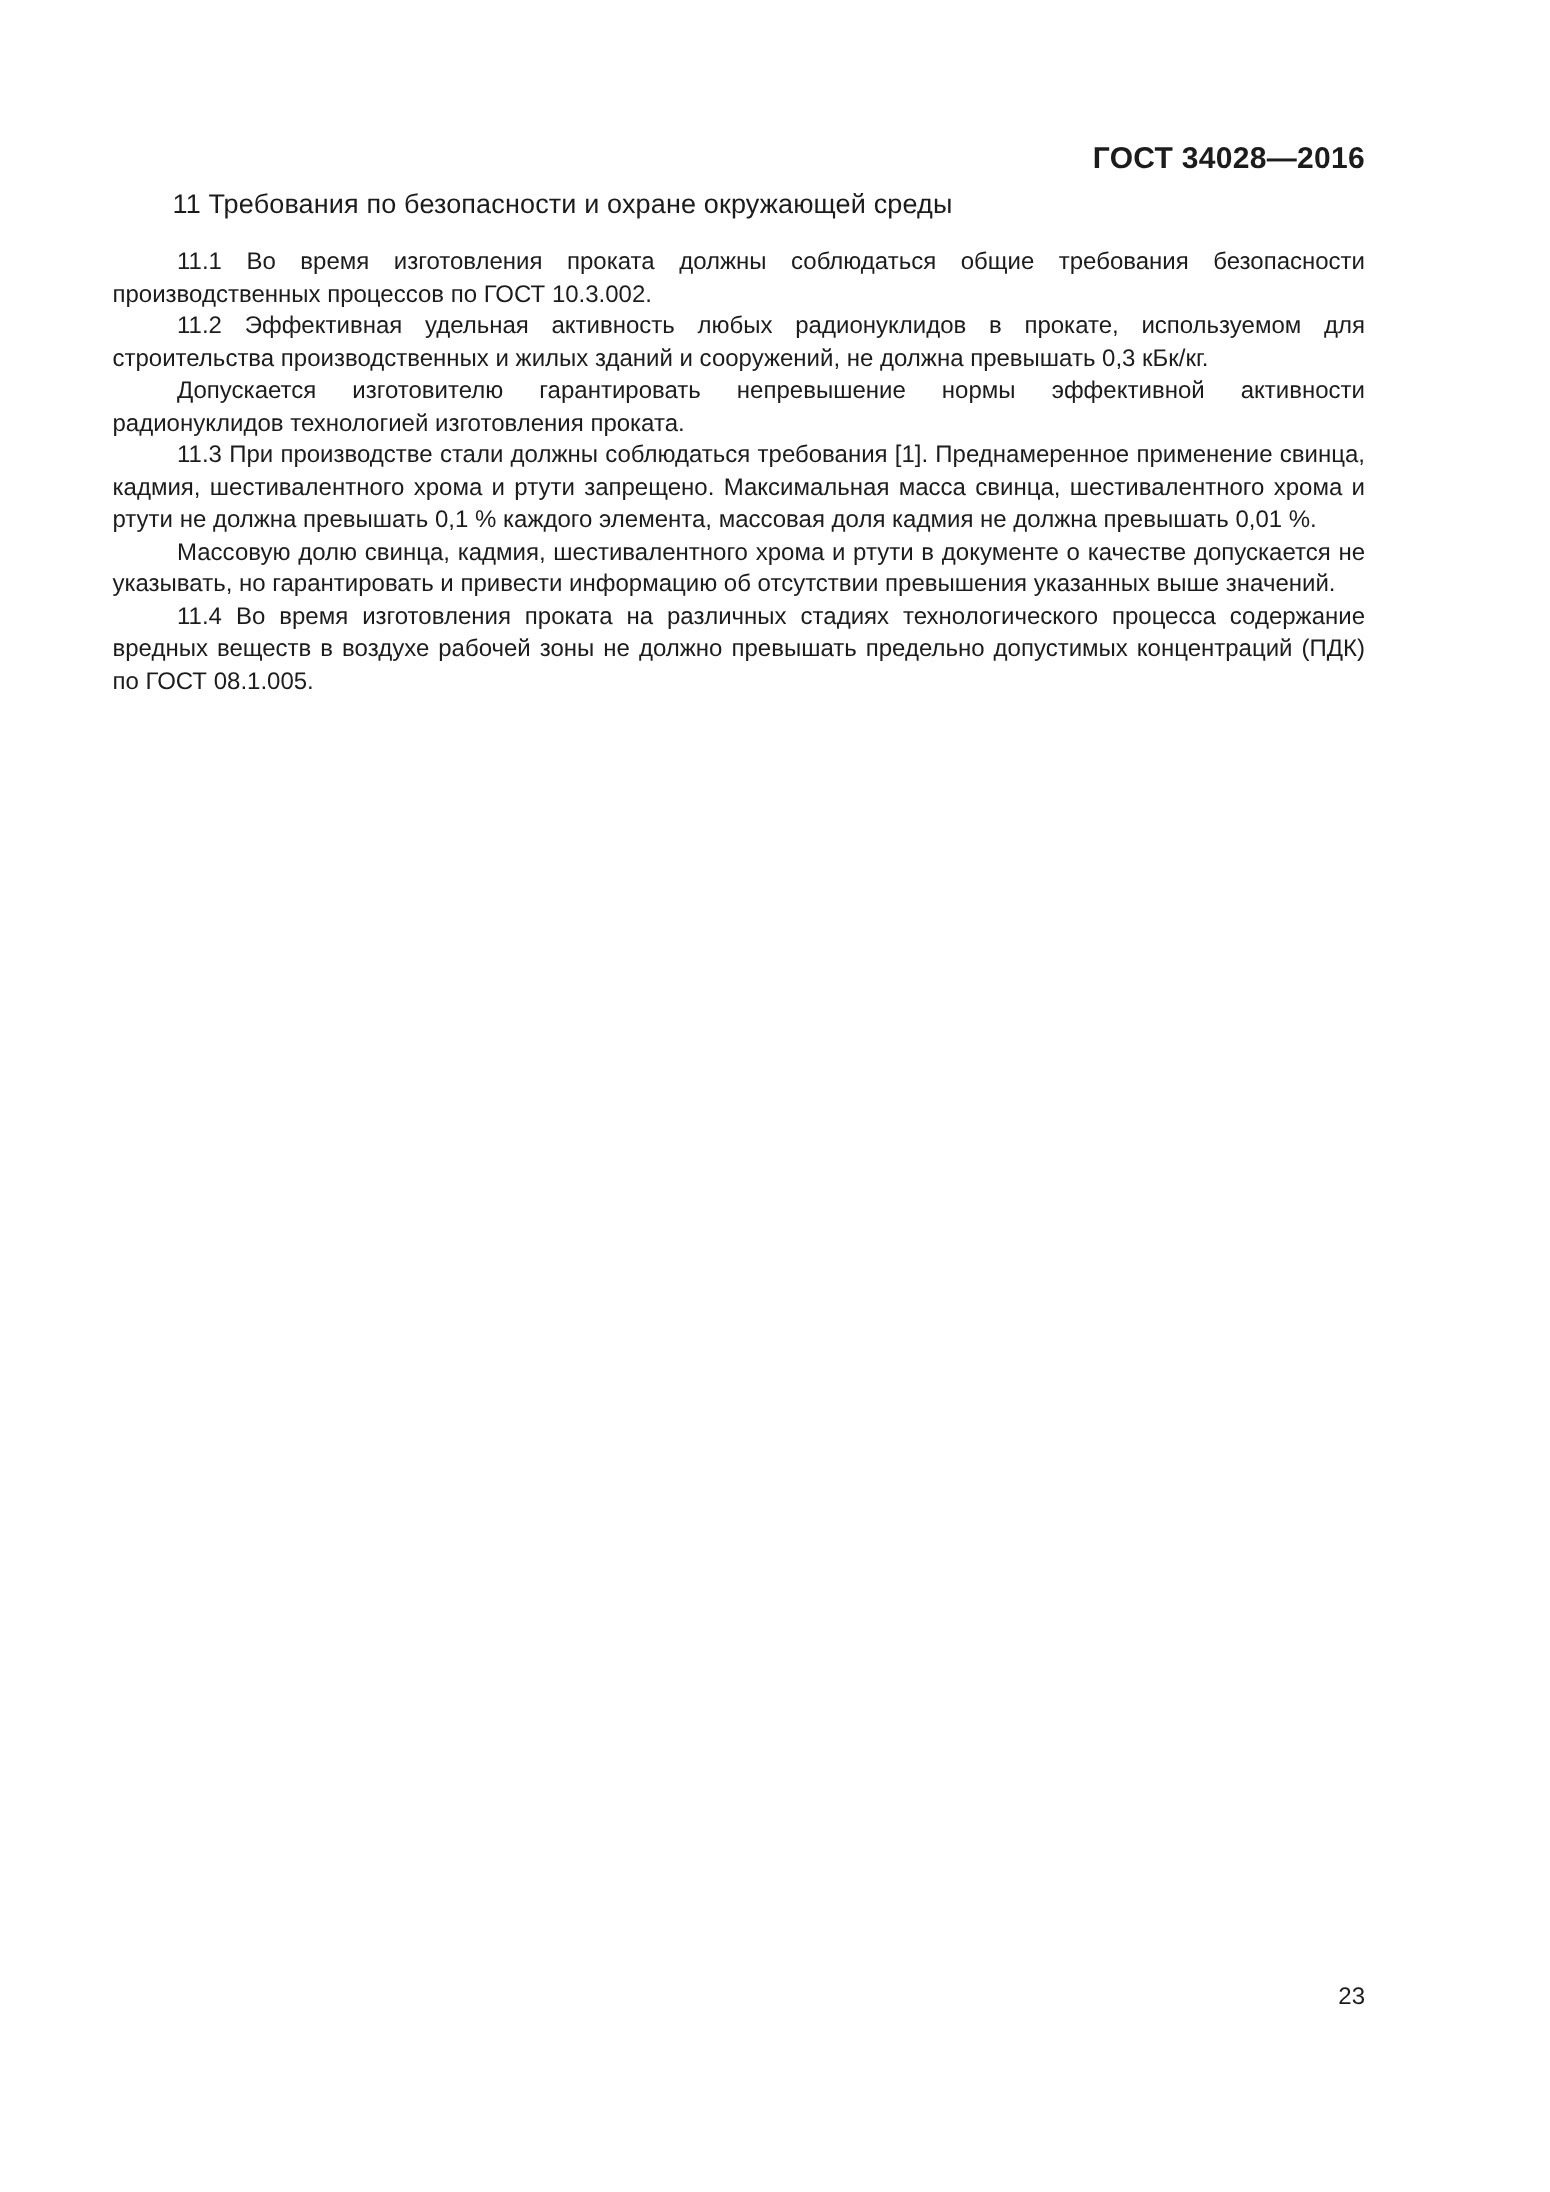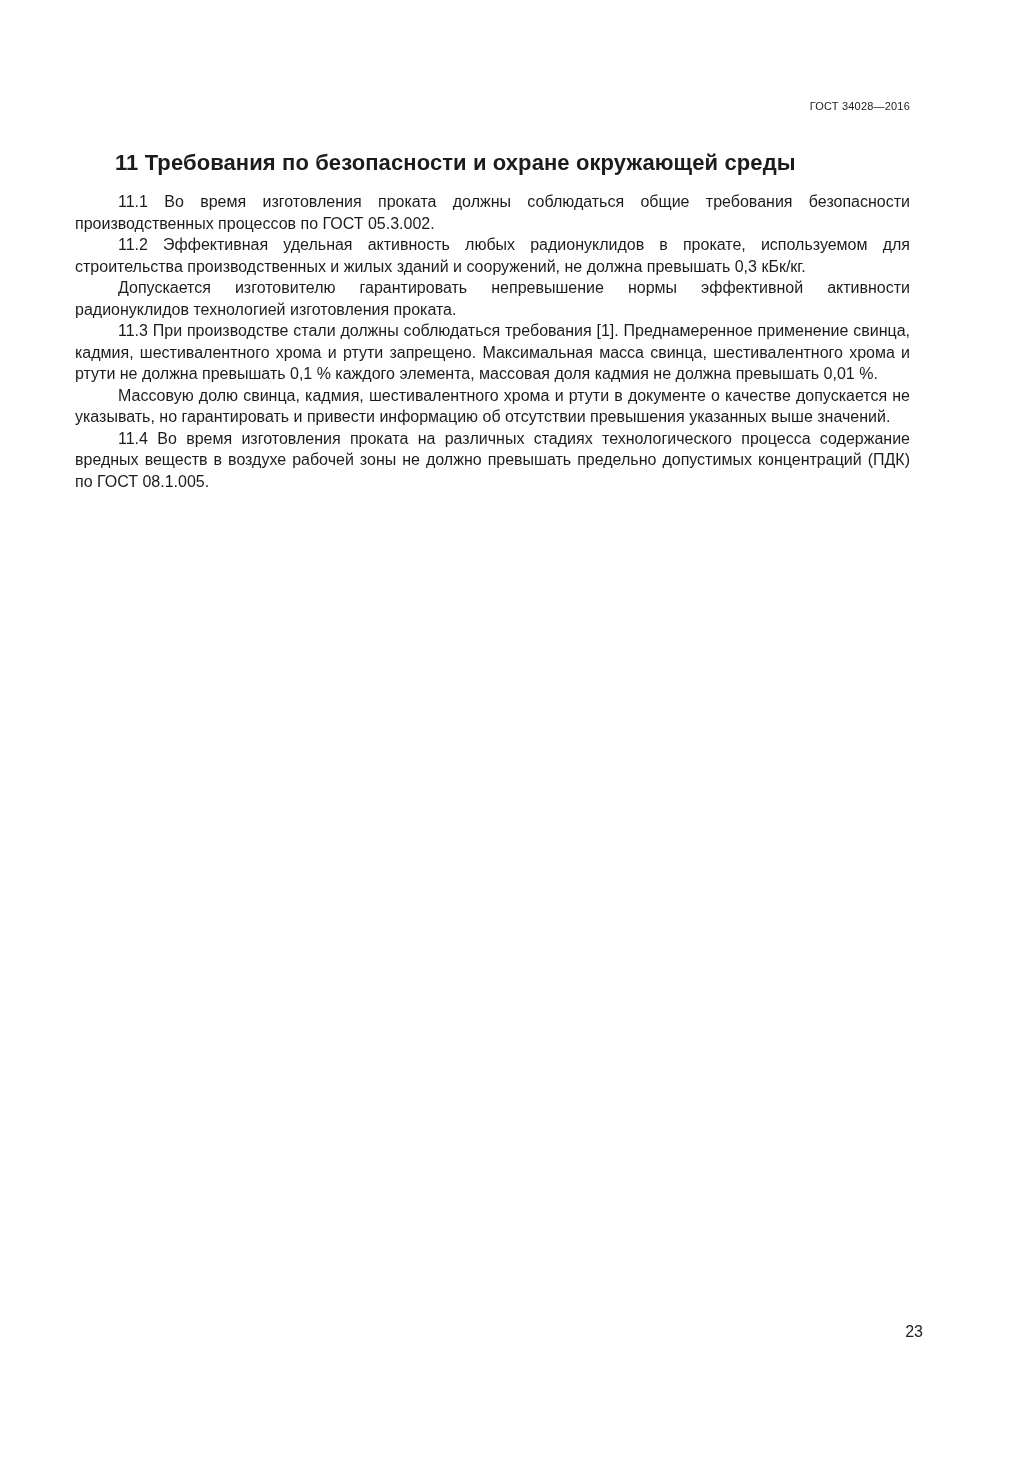--- a/index.html
+++ b/index.html
@@ -18,66 +18,66 @@
     overflow: hidden;
   }
   .content {
     position: absolute;
     left: 75px;
     top: 97px;
     width: 835px;
   }
   .doc-header {
     text-align: right;
-    font-weight: normal;
-    font-size: 11px;
+    font-weight: bold;
+    font-size: 20px;
     line-height: 19px;
     letter-spacing: 0.2px;
   }
   .body-text p {
     margin: 0;
     font-size: 16px;
     line-height: 21.5px;
     text-align: justify;
     text-indent: 43px;
     hyphens: auto;
     -webkit-hyphens: auto;
   }
   .intro-block {
     margin-top: 28px;
   }
   .section-heading {
-    margin: 35px 0 16px 0;
-    font-size: 22px;
-    font-weight: bold;
+    margin: 8px 0 16px 0;
+    font-size: 18px;
+    font-weight: normal;
     line-height: 24px;
     text-indent: 40px;
     letter-spacing: 0.1px;
   }
   .page-number {
     position: absolute;
     top: 1322px;
-    right: 110px;
+    right: 123px;
     font-size: 16px;
     line-height: 20px;
   }
 </style>
 </head>
 <body>
 
 <div class="page">
   <div class="content">
 
     <div class="doc-header">ГОСТ 34028—2016</div>
 
 
     <div class="section-heading">11 Требования по безопасности и охране окружающей среды</div>
 
     <div class="body-text">
-      <p>11.1 Во время изготовления проката должны соблюдаться общие требования безопасности производственных процессов по ГОСТ 05.3.002.</p>
+      <p>11.1 Во время изготовления проката должны соблюдаться общие требования безопасности производственных процессов по ГОСТ 10.3.002.</p>
       <p>11.2 Эффективная удельная активность любых радионуклидов в прокате, используемом для строительства производственных и жилых зданий и сооружений, не должна превышать 0,3 кБк/кг.</p>
       <p>Допускается изготовителю гарантировать непревышение нормы эффективной активности радионуклидов технологией изготовления проката.</p>
       <p>11.3 При производстве стали должны соблюдаться требования [1]. Преднамеренное применение свинца, кадмия, шестивалентного хрома и ртути запрещено. Максимальная масса свинца, шестивалентного хрома и ртути не должна превышать 0,1 % каждого элемента, массовая доля кадмия не должна превышать 0,01 %.</p>
       <p>Массовую долю свинца, кадмия, шестивалентного хрома и ртути в документе о качестве допускается не указывать, но гарантировать и привести информацию об отсутствии превышения указанных выше значений.</p>
       <p>11.4 Во время изготовления проката на различных стадиях технологического процесса содержание вредных веществ в воздухе рабочей зоны не должно превышать предельно допустимых концентраций (ПДК) по ГОСТ 08.1.005.</p>
     </div>
 
   </div>
 
   <div class="page-number">23</div>

